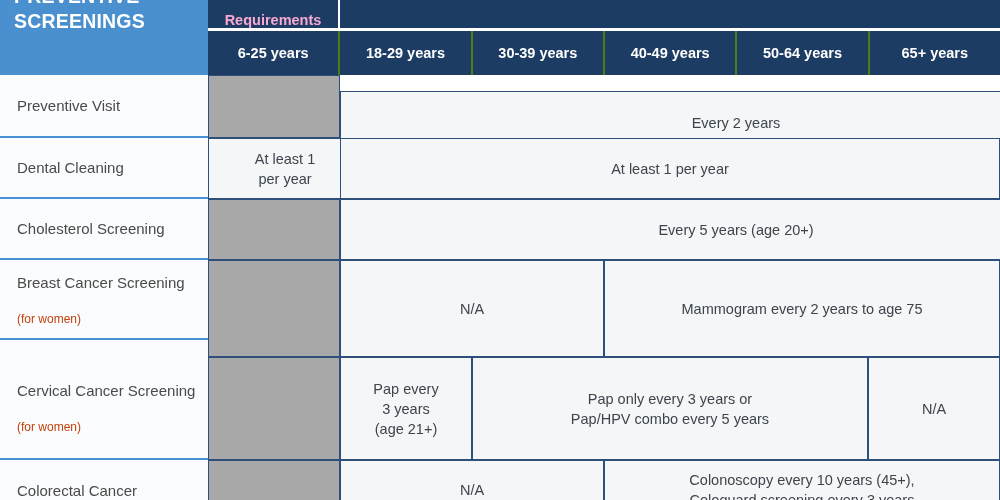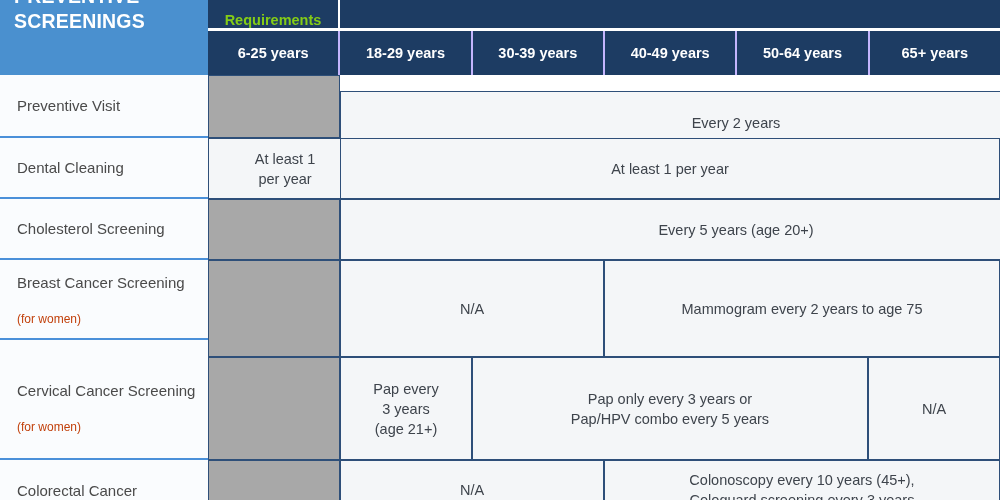--- a/index.html
+++ b/index.html
@@ -41,21 +41,21 @@
     font-size:12px;color:#c2410c;line-height:16px;margin-top:18px;
   }
 
   
   .hdr-top{
     position:absolute;left:208px;top:0;width:792px;height:28px;
     background:#1d3c63;
   }
   .hdr-top-left{
     position:absolute;left:208px;top:0;width:132px;height:28px;
-    background:#1d3c63;color:#84cc16;
+    background:#1d3c63;color:#f9a8d4;
     display:flex;align-items:flex-end;justify-content:center;
     box-sizing:border-box;
     border-right:2px solid #ffffff;
   }
   .hdr-top-left span{font-size:14.5px;font-weight:bold;line-height:15px;}
   .hdr-top-right{
     position:absolute;left:342px;top:0;width:658px;height:28px;
     background:#1d3c63;color:#fff;
     display:flex;align-items:flex-end;justify-content:center;
     overflow:hidden;
@@ -67,21 +67,21 @@
   }
   .hdr-cells{
     position:absolute;left:208px;top:31px;width:792px;height:44px;
     display:flex;
   }
   .hdr-cell{
     flex:1 1 0;background:#1d3c63;color:#ffffff;
     display:flex;align-items:center;justify-content:center;
     font-size:14.5px;font-weight:bold;
     box-sizing:border-box;
-    border-right:2px solid #c4b5fd;
+    border-right:2px solid #4d7c0f;
   }
   .hdr-cell:last-child{border-right:none;}
 
   
   .body-grid{
     position:absolute;left:208px;top:75px;width:792px;height:425px;
   }
   .cell{
     position:absolute;box-sizing:border-box;
     background:#f4f6f8;

